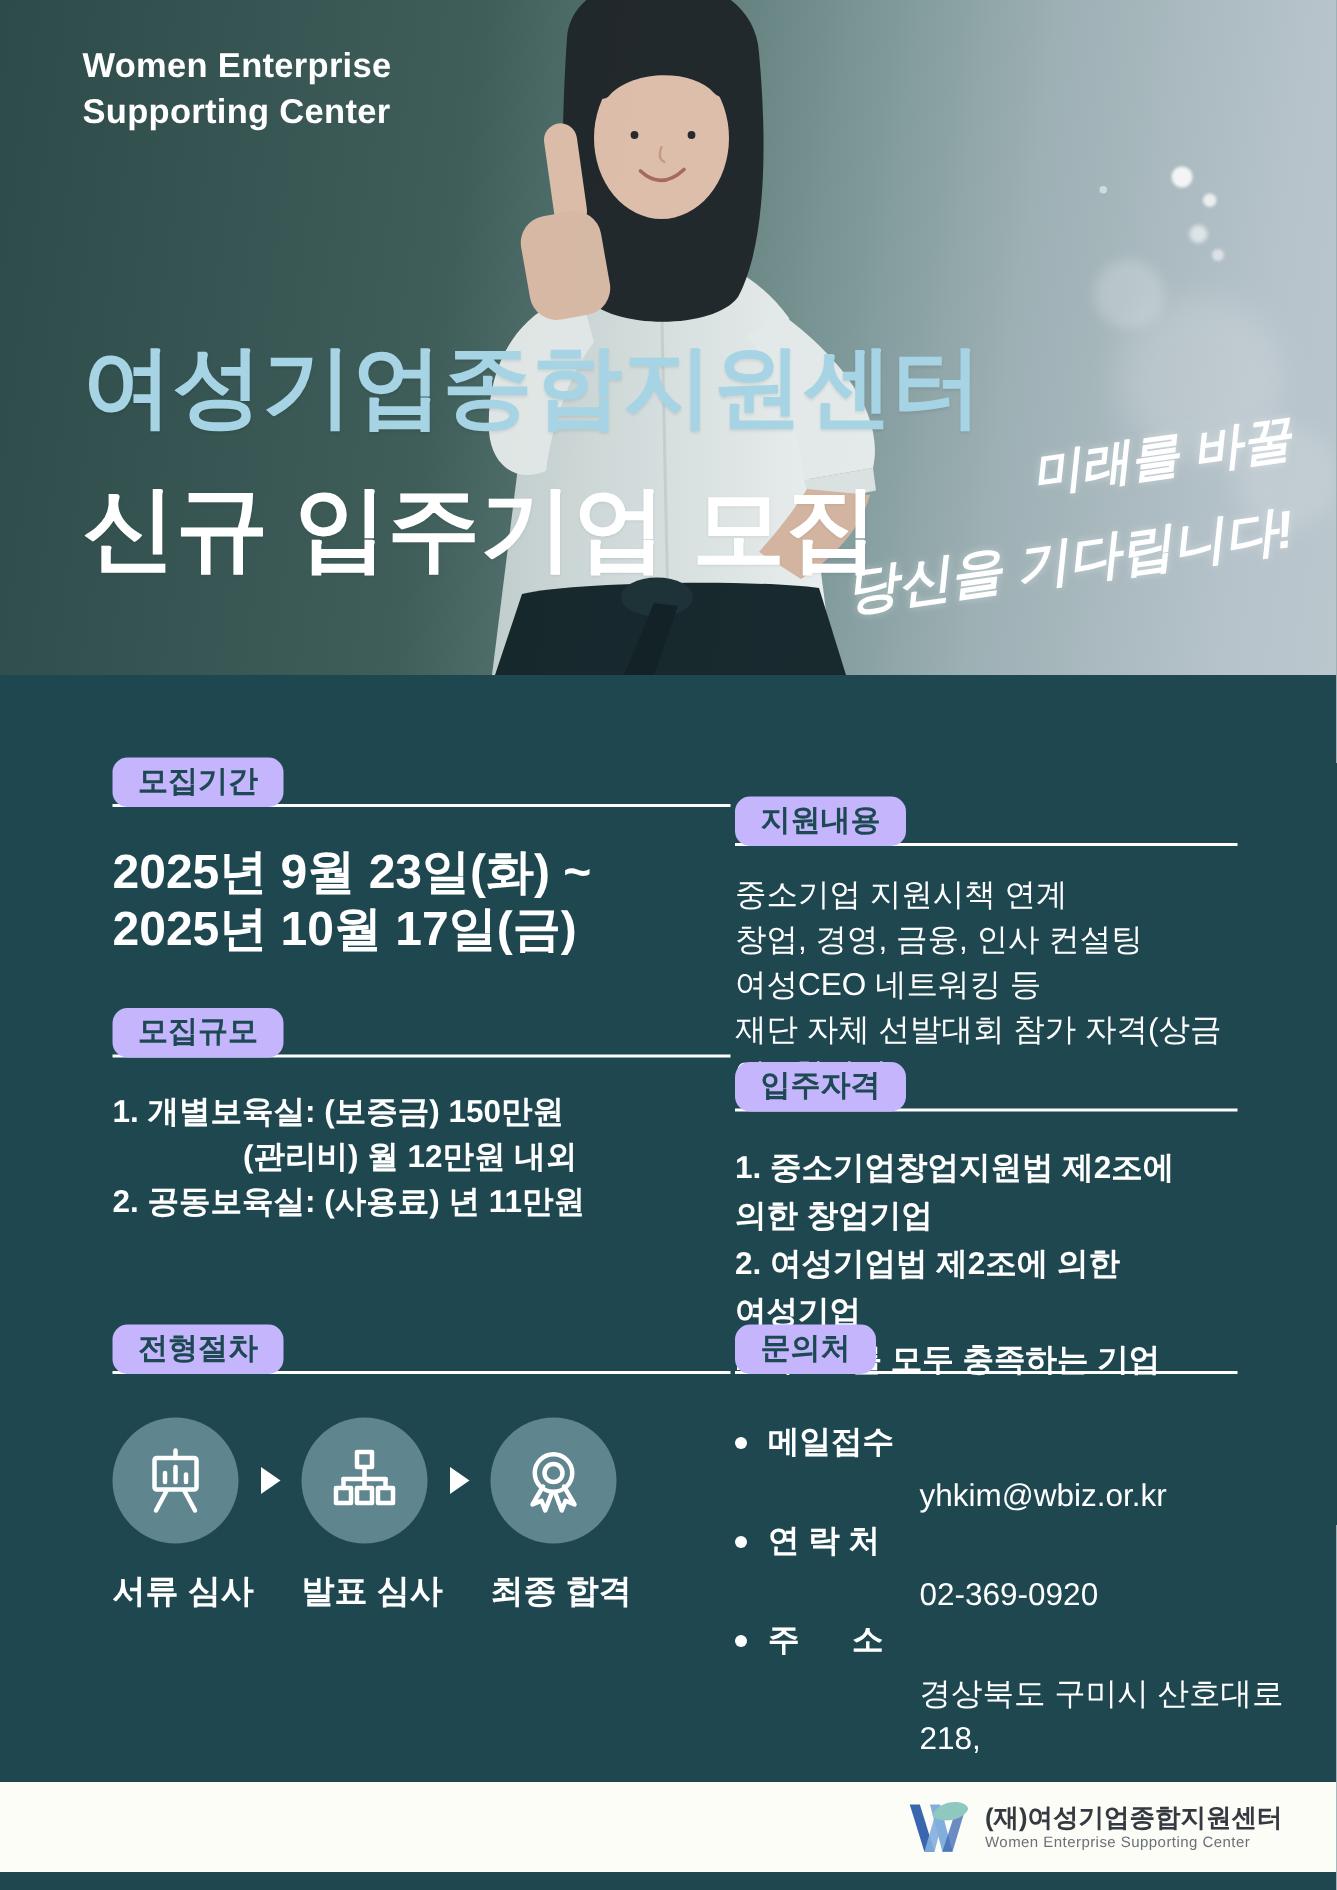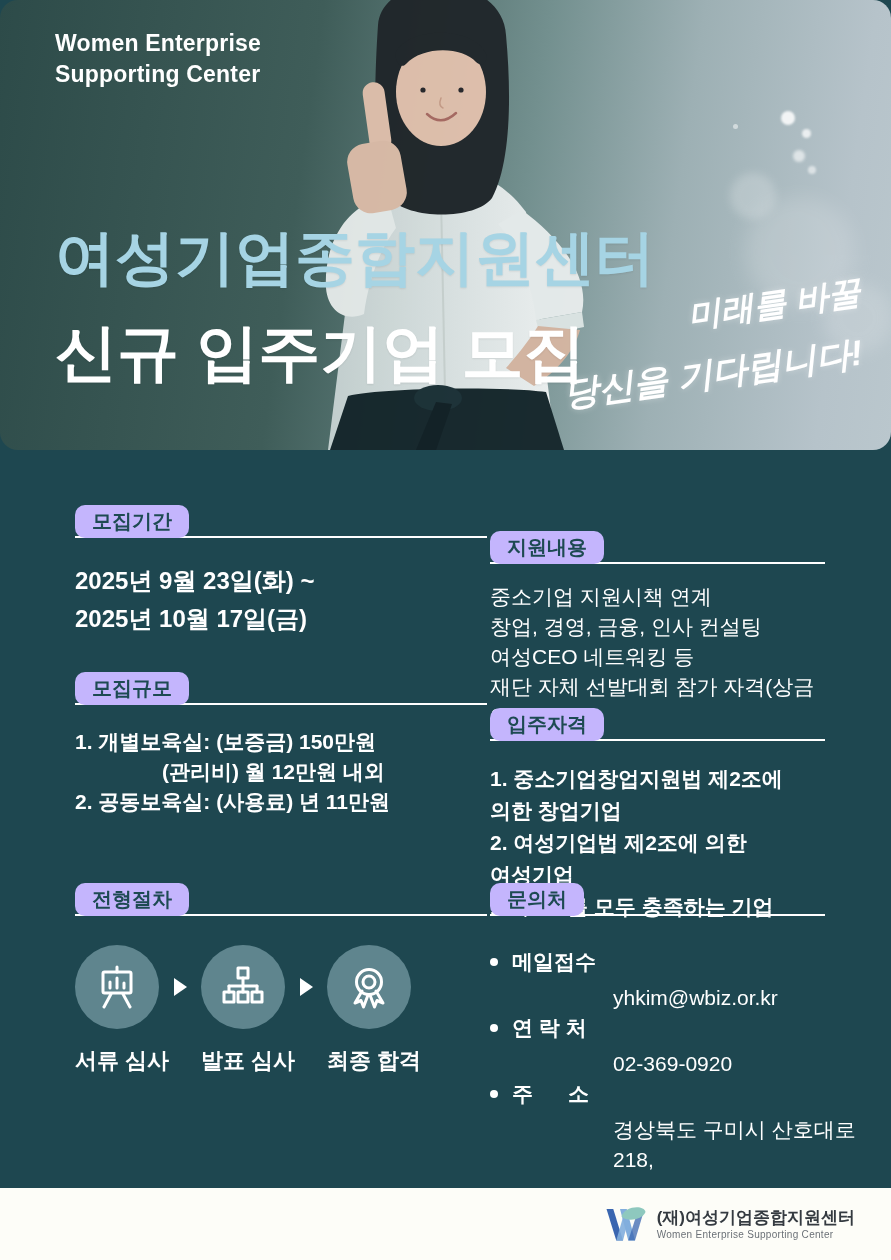--- a/index.html
+++ b/index.html
@@ -20,21 +20,20 @@
   .poster{
     position:relative;width:891px;height:1260px;margin:0 auto;
     background:var(--body-teal);overflow:hidden;word-break:keep-all;
   }
 
   
   .hero{
     position:absolute;left:0;top:0;width:891px;height:450px;
     background:linear-gradient(98deg,var(--hero-dark) 0%,#3f5d59 34%,#73908f 58%,#9db0b4 74%,var(--hero-light) 92%,#bac7cd 100%);
     overflow:hidden;
-    border-radius:18px;
   }
   .figure-svg{position:absolute;left:230px;top:0;width:470px;height:450px;opacity:.96;}
   .bokeh{position:absolute;border-radius:50%;background:#ffffff;}
   .b1{left:781px;top:111px;width:14px;height:14px;opacity:.85;filter:blur(1px);}
   .b2{left:802px;top:129px;width:9px;height:9px;opacity:.75;filter:blur(1px);}
   .b3{left:793px;top:150px;width:12px;height:12px;opacity:.6;filter:blur(1.5px);}
   .b4{left:808px;top:166px;width:8px;height:8px;opacity:.55;filter:blur(1px);}
   .b5{left:730px;top:173px;width:46px;height:46px;opacity:.2;filter:blur(4px);}
   .b6{left:745px;top:197px;width:110px;height:110px;opacity:.16;filter:blur(10px);}
   .b7{left:823px;top:283px;width:70px;height:70px;opacity:.15;filter:blur(8px);}
@@ -57,42 +56,42 @@
   .sec-contact{left:490px;top:883px;width:370px;}
   .tab{
     position:relative;z-index:2;display:inline-block;background:#c4b5fd;color:var(--tab-text);
     font-size:20px;font-weight:800;padding:5px 17px 6px;border-radius:10px;line-height:22px;
   }
   .tab-line{position:absolute;left:0;top:31px;height:2px;background:#ffffff;z-index:1;}
   .sec-period .tab-line,.sec-scale .tab-line,.sec-process .tab-line{width:412px;}
   .sec-support .tab-line,.sec-elig .tab-line{width:335px;}
   .sec-contact .tab-line{width:335px;}
 
-  .dates{margin-top:24px;font-size:24px;font-weight:800;line-height:38px;}
+  .dates{margin-top:24px;font-size:32px;font-weight:800;line-height:38px;}
   .list{margin-top:18px;font-size:21px;font-weight:400;line-height:30px;}
   .scale-lines{margin-top:22px;font-size:21px;font-weight:700;line-height:30px;}
   .scale-indent{padding-left:87px;}
   .elig-lines{margin-top:22px;font-size:21px;font-weight:700;line-height:32px;}
 
   .steps{margin-top:29px;display:flex;align-items:flex-start;}
   .step{width:84px;display:flex;flex-direction:column;align-items:flex-start;}
   .circle{width:84px;height:84px;border-radius:50%;background:var(--circle-fill);display:flex;align-items:center;justify-content:center;}
   .circle svg{display:block;}
   .step-label{margin-top:17px;font-size:22px;font-weight:700;white-space:nowrap;color:#fff;}
   .arrow{width:0;height:0;border-top:9px solid transparent;border-bottom:9px solid transparent;border-left:13px solid #ffffff;margin:33px 14px 0 15px;}
 
   .contact-rows{margin-top:31px;font-size:21px;}
   .c-row{display:grid;grid-template-columns:22px 96px auto;align-items:start;line-height:30px;}
   .c-bullet{width:8px;height:8px;border-radius:50%;background:#fff;margin-top:11px;}
   .c-label{font-weight:700;white-space:pre;}
   .c-value{font-weight:400;padding-left:5px;margin-top:36px;}
 
   
   .footer{
-    position:absolute;left:0;top:1188px;width:891px;height:72px;background:var(--footer-bg);
+    position:absolute;left:0;top:1188px;width:891px;height:60px;background:var(--footer-bg);
     display:flex;align-items:center;justify-content:flex-end;padding-right:36px;gap:10px;
   }
   .logo-mark{display:block;}
   .org-ko{font-size:17px;font-weight:800;color:#343a40;line-height:20px;}
   .org-en{font-size:10px;color:#6b7177;letter-spacing:.3px;line-height:13px;}
 </style>
 </head>
 <body>
 
 <div class="poster">

